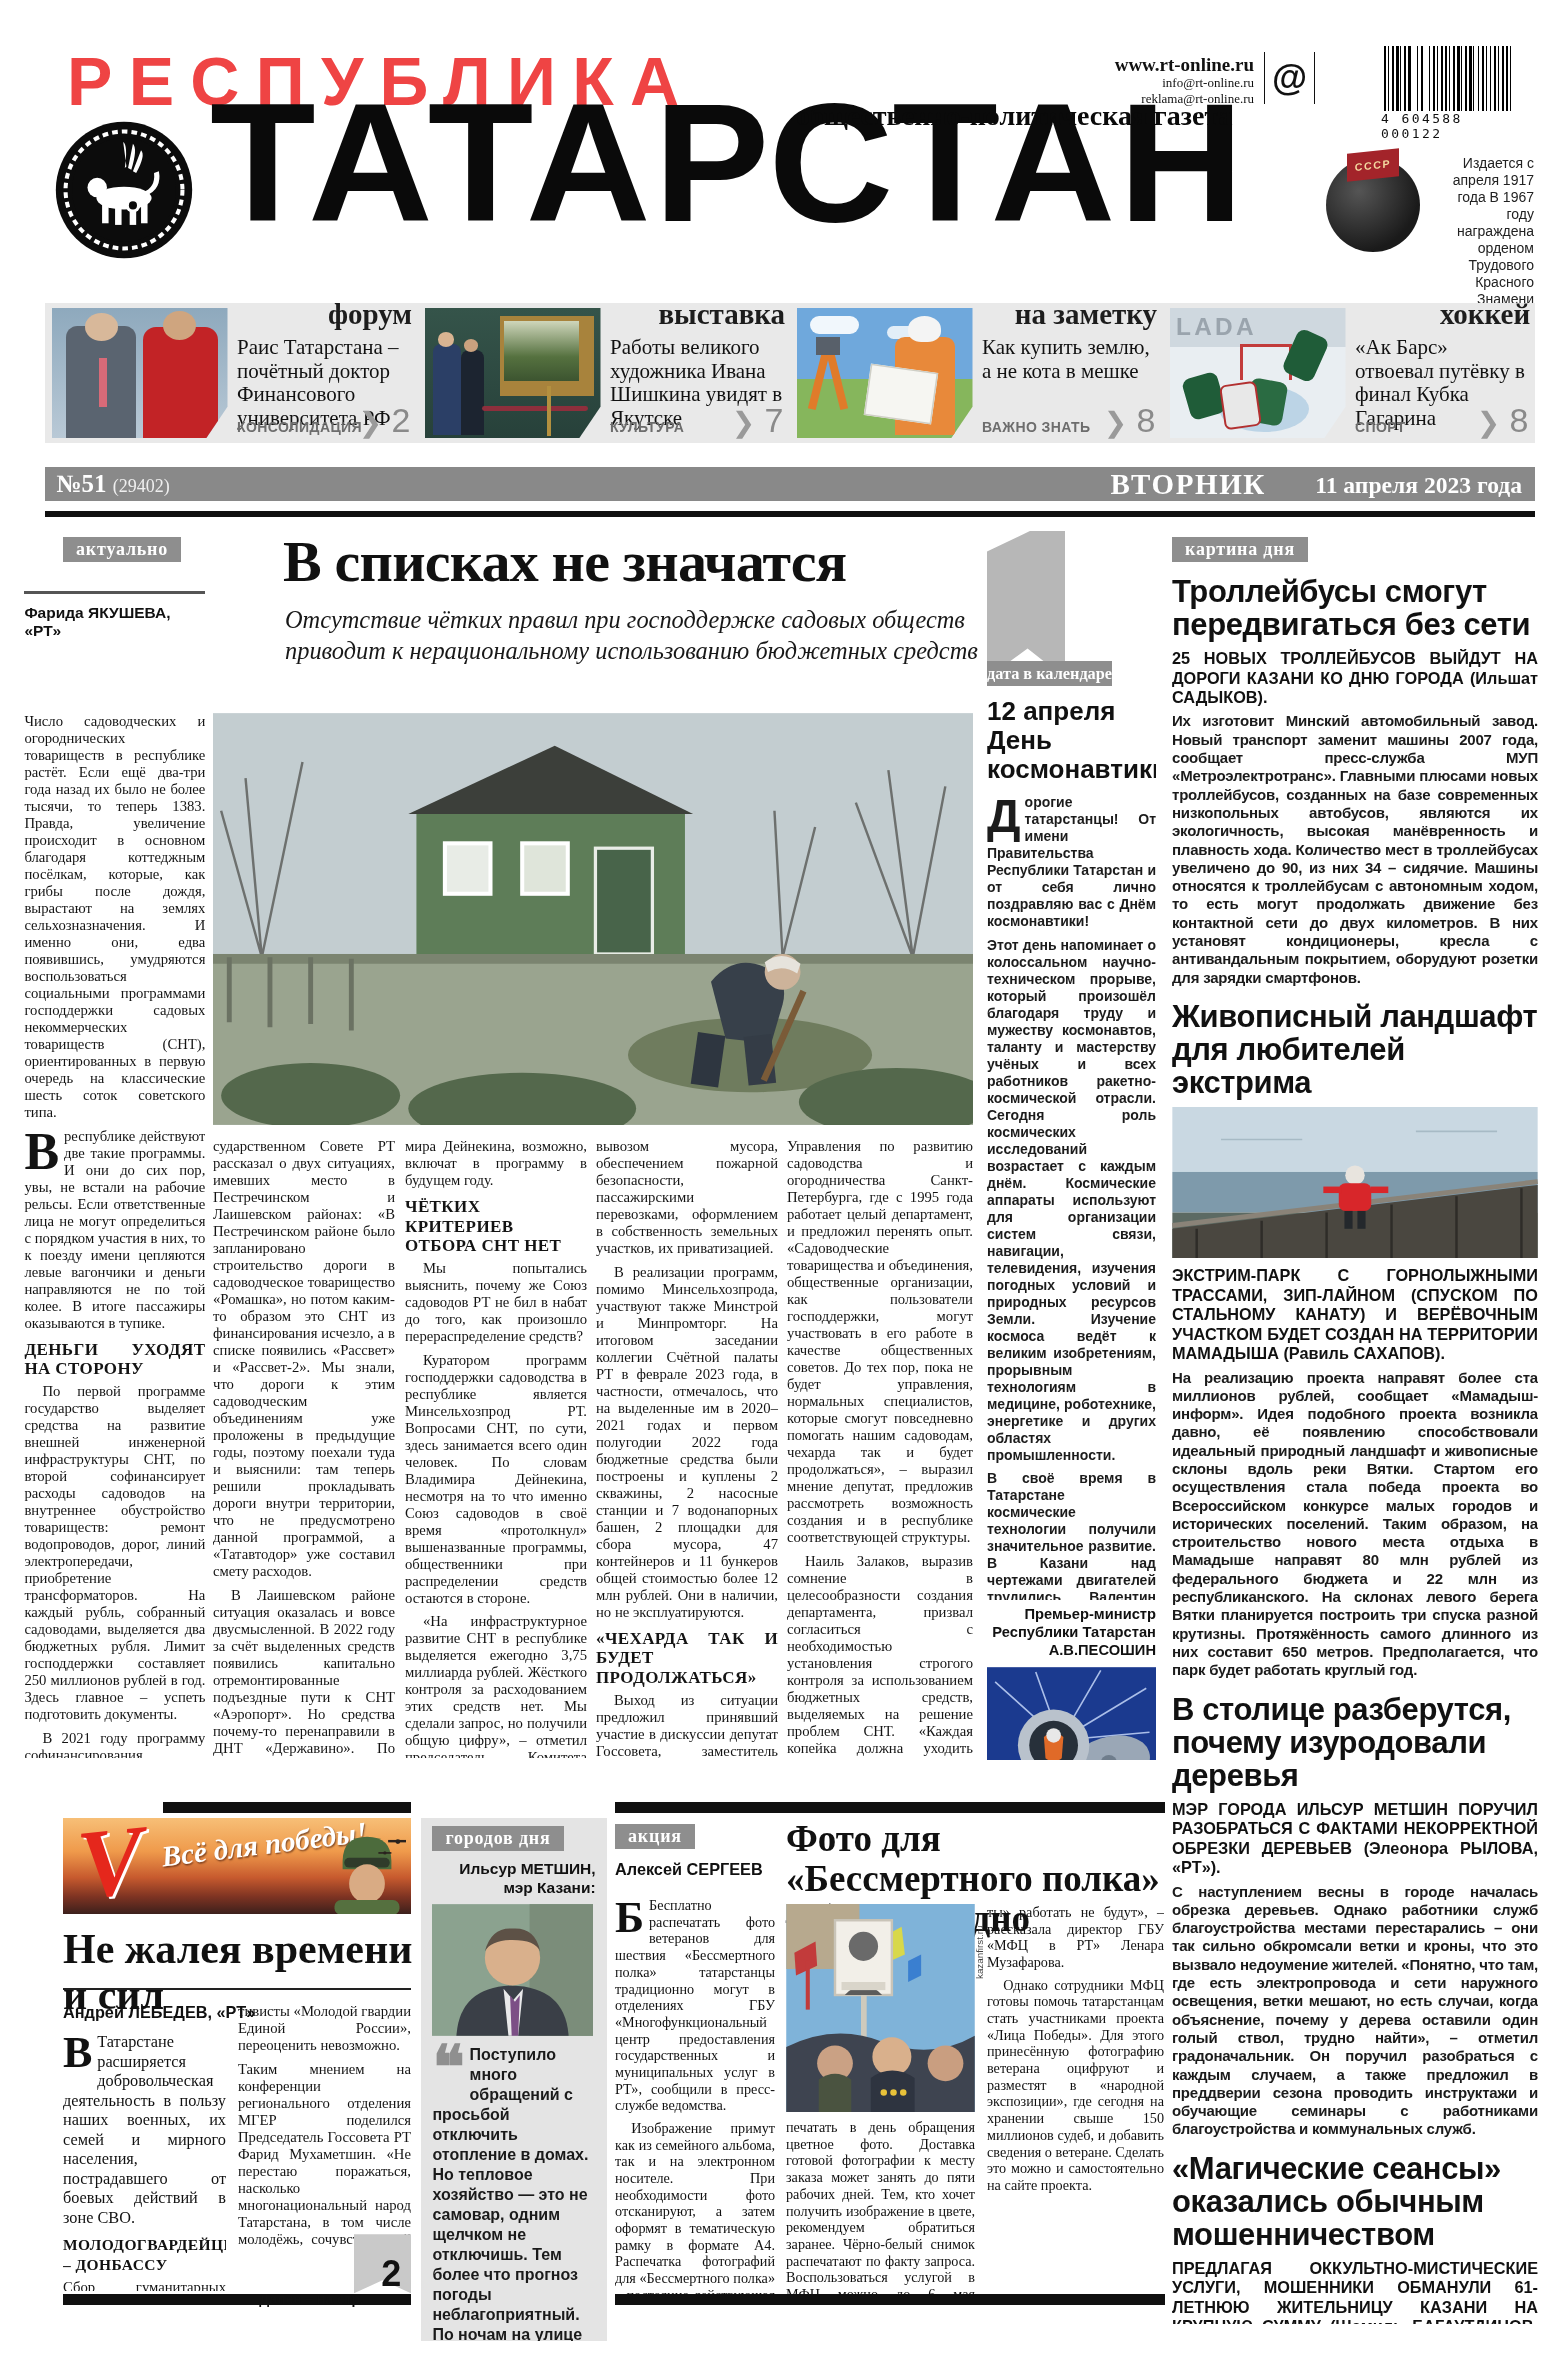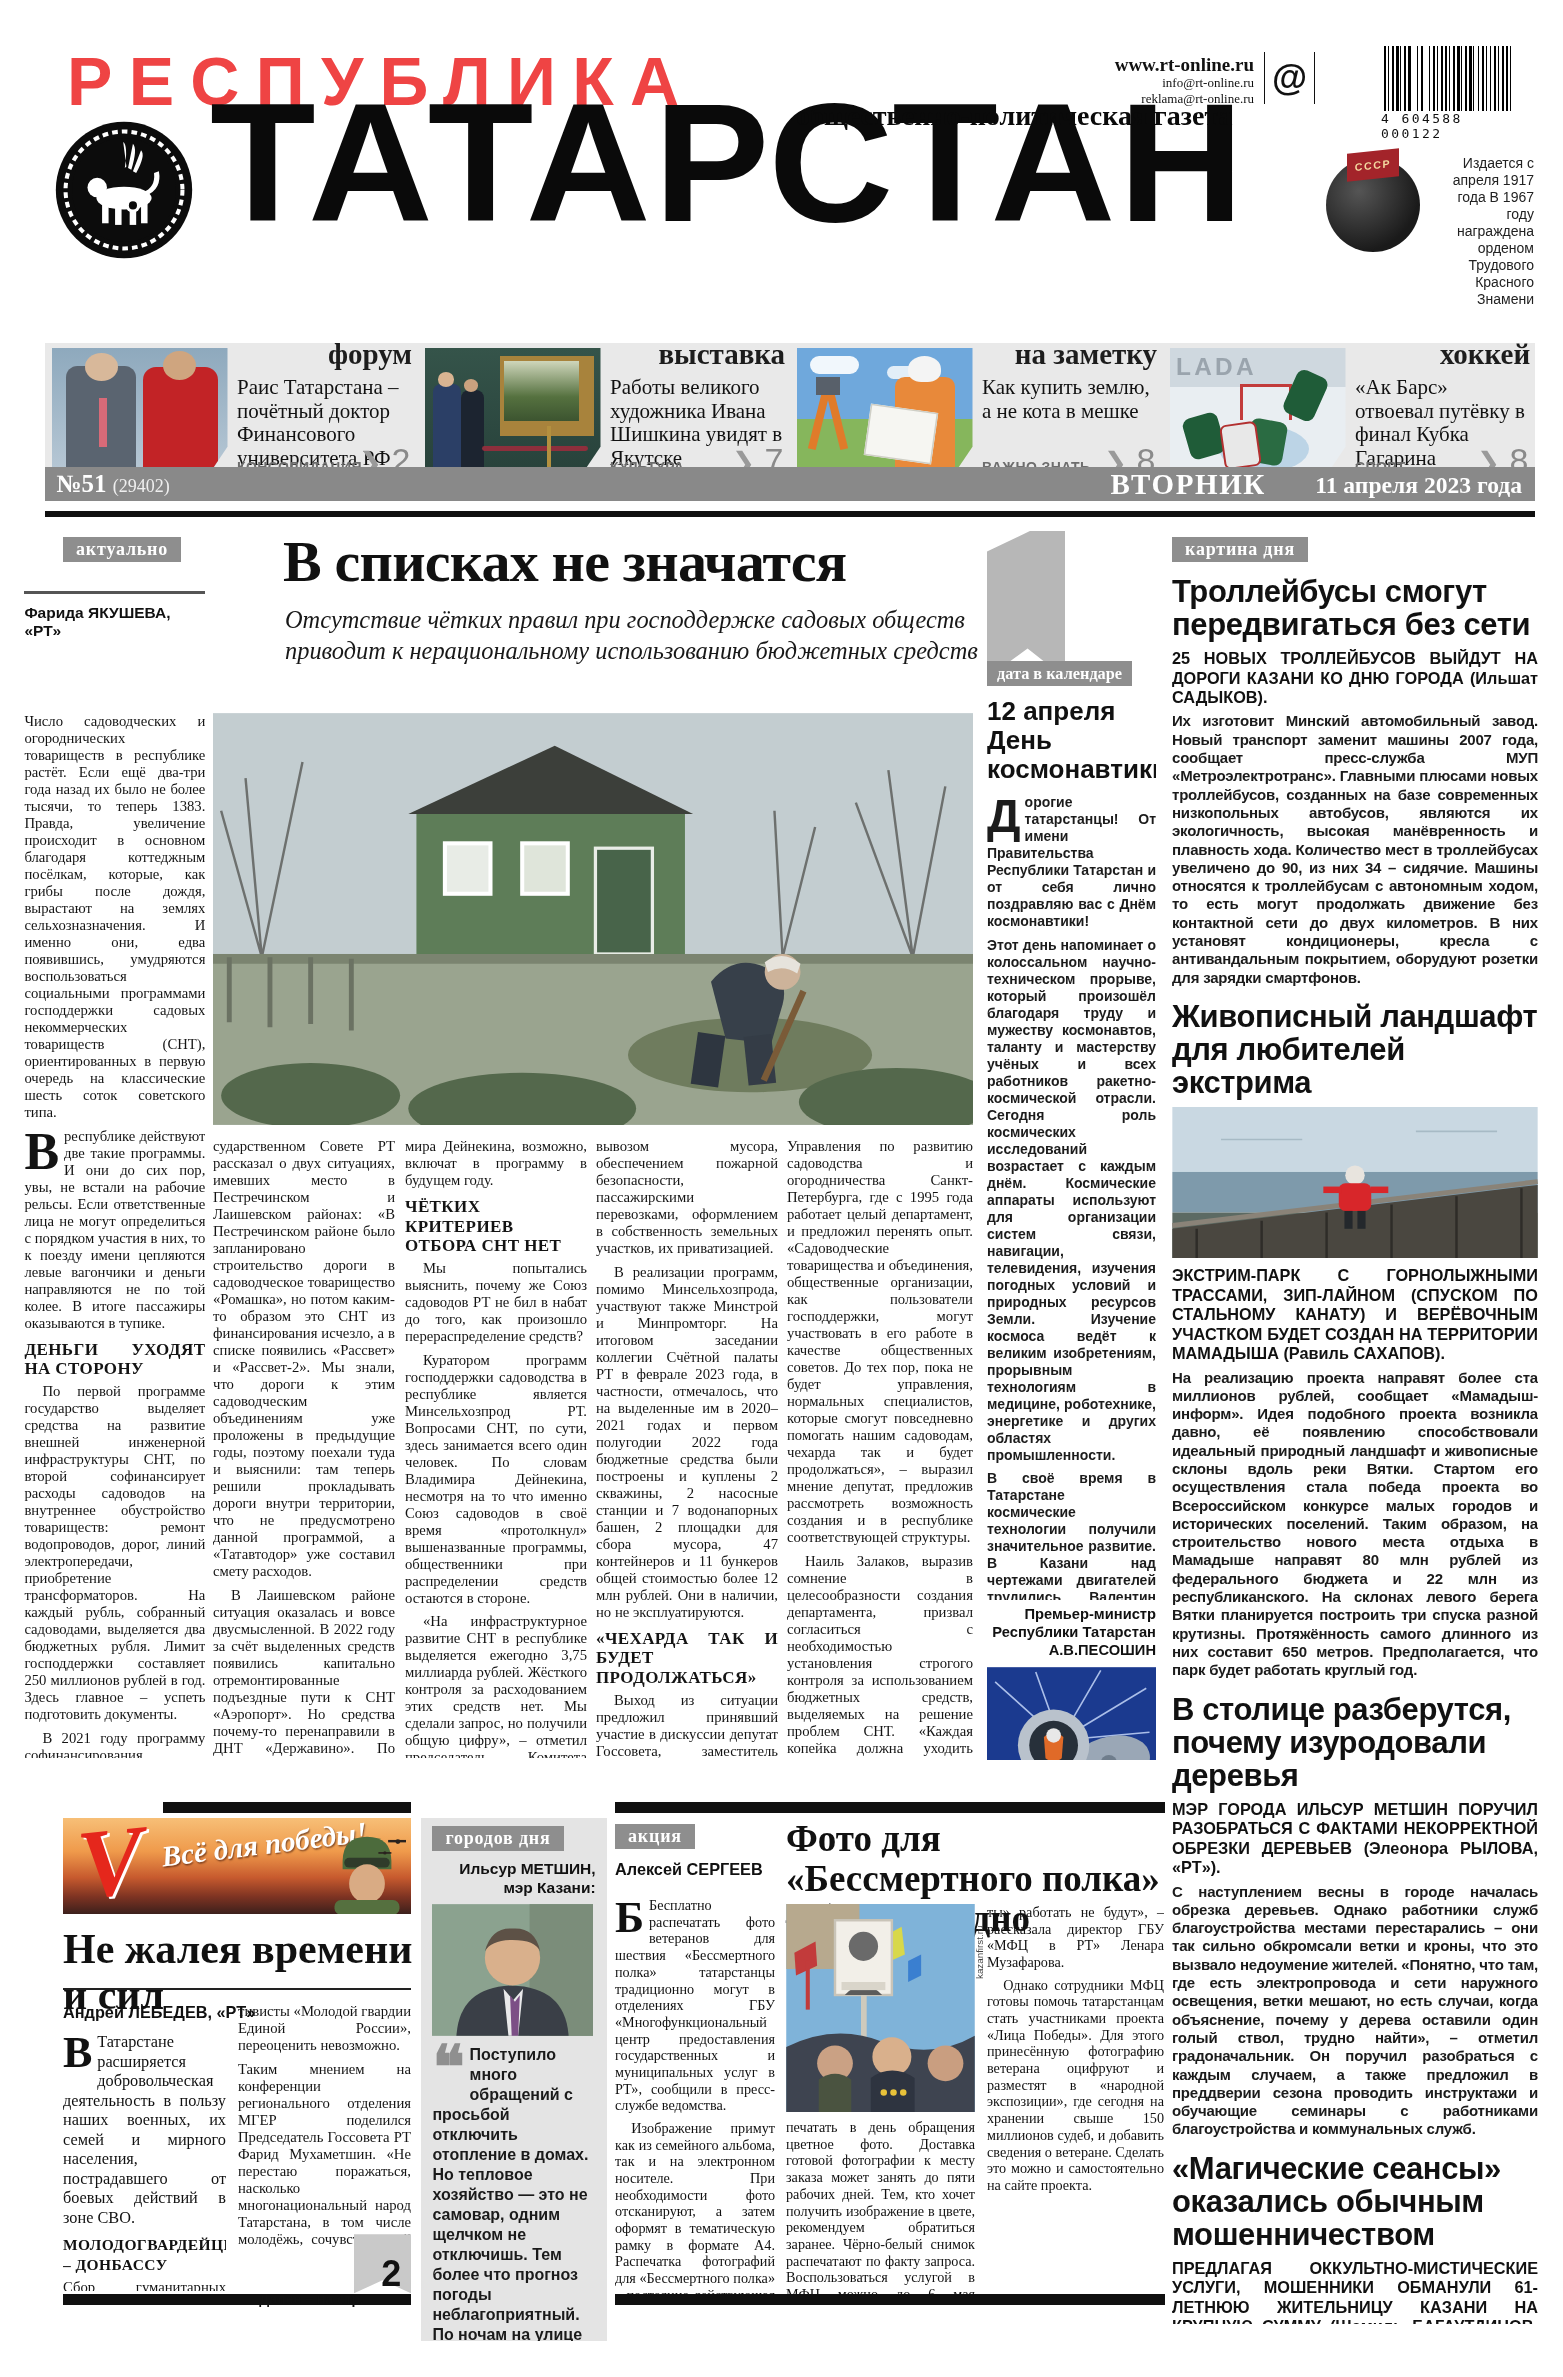--- a/index.html
+++ b/index.html
@@ -20,21 +20,21 @@
   #at-box{left:1264px;top:52px;width:49px;height:52px;border-left:1.6px solid #111;border-right:1.6px solid #111;text-align:center;font:bold 36px/52px "Liberation Sans",sans-serif;}
   #barcode{left:1384px;top:46px;width:130px;height:65px;background:repeating-linear-gradient(90deg,#000 0 2.4px,#fff 2.4px 4.1px,#000 4.1px 4.9px,#fff 4.9px 8.1px,#000 8.1px 9.8px,#fff 9.8px 12.2px);}
   #barcode-digits{left:1381px;top:112px;width:137px;font:13px/14.7px "DejaVu Sans Mono",monospace;letter-spacing:2.4px;text-align:left;}
   #medal{left:1326px;top:151px;width:96px;height:101px;}
   #medal .disk{position:absolute;left:0;top:6.5px;width:94px;height:94px;border-radius:50%;background:radial-gradient(circle at 35% 35%,#555,#1a1a1a 70%);}
   #medal .flag{position:absolute;left:21px;top:0;width:52px;height:28px;background:#a3242a;transform:skewY(-6deg);}
   #medal .flag span{display:block;color:#f4d9a0;font:bold 10.6px/28px "Liberation Sans",sans-serif;text-align:center;letter-spacing:1.6px;}
   #issued{left:1430px;top:155px;width:104px;text-align:right;font:14px/17px "Liberation Sans",sans-serif;color:#222;}
   #emblem{left:55px;top:121px;width:138px;height:138px;}
   
-  #teasers{left:45px;top:303px;width:1490px;height:140px;background:#e9e9e9;margin-top:40px;}
+  #teasers{left:45px;top:303px;width:1490px;height:140px;background:#e9e9e9;}
   .teaser{position:absolute;top:0;width:372px;height:140px;}
   .t-photo{position:absolute;left:6.5px;top:4.9px;width:176px;height:130px;overflow:hidden;clip-path:polygon(0 0,100% 0,100% 76%,88% 100%,0 100%);}
   .t-label{position:absolute;right:4.9px;top:-4.9px;font:bold 29px/33px "Liberation Serif",serif;color:#1d1d1d;}
   .t-title{position:absolute;left:192px;top:33px;width:175px;font:21px/23.6px "Liberation Serif",serif;color:#111;}
   .t-kick{position:absolute;left:192px;bottom:8.1px;font:bold 14px/16.3px "Liberation Sans",sans-serif;color:#6d6d6d;letter-spacing:0.4px;}
   .t-page{position:absolute;right:6.5px;bottom:3.3px;font:34px/34px "Liberation Sans",sans-serif;color:#8a8a8a;}
   .t-page .chev{font-size:28px;color:#9a9a9a;}
   
   #issuebar{left:45px;top:467px;width:1490px;height:34px;background:#898989;color:#fff;}
   #issue-num{position:absolute;left:11.4px;top:3.3px;font:bold 25px/28px "Liberation Serif",serif;}
@@ -53,21 +53,21 @@
   #mcol1{left:24.4px;top:713px;width:181px;height:1045px;}
   #mcol2{left:213px;top:1138px;width:182px;height:620px;}
   #mcol3{left:405px;top:1138px;width:182px;height:620px;}
   #mcol4{left:596px;top:1138px;width:182px;height:620px;}
   #mcol5{left:787px;top:1138px;width:186px;height:620px;}
   .mcol p{margin:0 0 6.5px;text-indent:18px;}
   .mcol p.noind{text-indent:0;}
   #main-photo{left:213px;top:713px;width:760px;height:412px;overflow:hidden;}
   
   #cal{left:987px;top:661px;width:169px;height:1099px;overflow:hidden;}
-  #cal .lbl{font-size:16.3px;padding:0 10px;letter-spacing:0;}
+  #cal .lbl{font-size:16.3px;padding:0 0;letter-spacing:0;}
   #cal-date{font:bold 26px/29px "Liberation Sans",sans-serif;margin-top:11.4px;}
   #cal-title{font:bold 26px/29px "Liberation Sans",sans-serif;margin-bottom:9.8px;}
   #cal-text{font:14px/17px "Liberation Sans",sans-serif;font-weight:bold;color:#1c1c1c;height:806px;overflow:hidden;}
   #cal-text p{margin:0 0 6.5px;}
   #cal-text .dc{float:left;font:bold 47px/39px "Liberation Sans",sans-serif;padding:1.6px 4.1px 0 0;}
   #cal-sig{text-align:right;font:bold 14.7px/18px "Liberation Sans",sans-serif;margin:4.9px 0 8.1px;}
   #cal-photo{width:169px;height:171px;}
   
   #daycol{left:1172px;top:537px;width:366px;height:1787px;overflow:hidden;}
   .dp-title{font:bold 31px/33px "Liberation Sans",sans-serif;letter-spacing:-0.4px;margin:13px 0 8.1px;}

